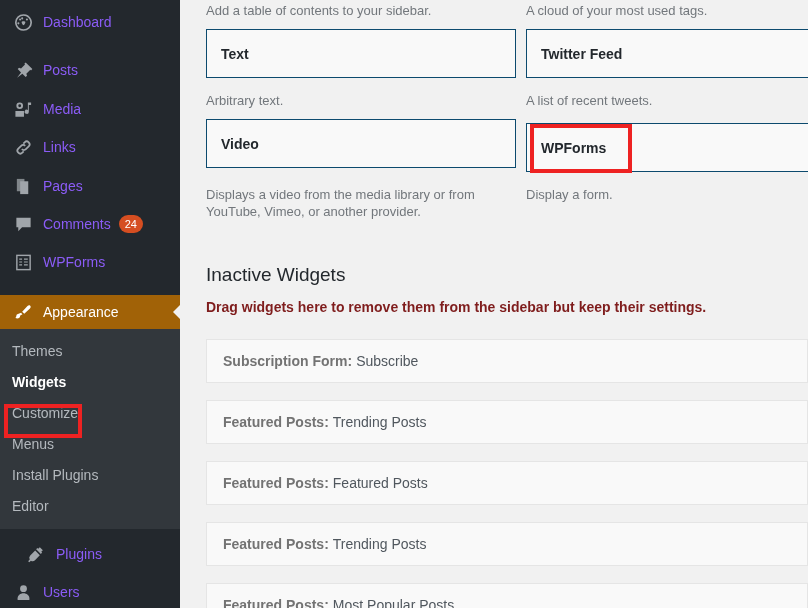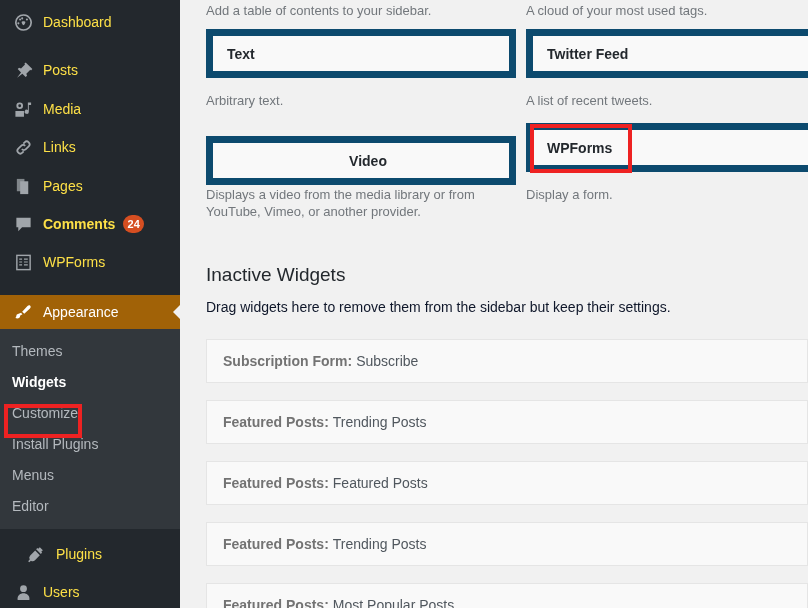--- a/index.html
+++ b/index.html
@@ -27,21 +27,21 @@
     cursor: pointer;
   }
   .menu-top .m-icon {
     width: 22px; height: 20px;
     margin-right: 9px;
     display: flex; align-items: center; justify-content: center;
     color: #a0a5aa;
     flex: 0 0 22px;
   }
   .menu-top .m-icon svg { display: block; }
-  .menu-top .m-label { color: #fde047; font-size: 14px; line-height: 1; white-space: nowrap; }
+  .menu-top .m-label { color: #8b5cf6; font-size: 14px; line-height: 1; white-space: nowrap; }
   .menu-top.current {
     background: #a16207;
     color: #fff;
   }
   .menu-top.current .m-label { color: #fff; font-weight: 400; }
   .menu-top.current .m-icon { color: #fff; }
   .menu-top.current .arrow {
     position: absolute; right: -1px; top: 50%;
     margin-top: -8px;
     width: 0; height: 0;
@@ -92,38 +92,38 @@
   .col-left  { position: absolute; left: 26px;  width: 310px; }
   .col-right { position: absolute; left: 346px; width: 310px; }
 
   .widget-desc {
     color: #72777c;
     font-size: 13px;
     line-height: 17px;
   }
   .widget-card {
     background: #f9f9f9;
-    border: 7px solid #0c4a6e;
+    border: 1px solid #0c4a6e;
     height: 49px;
     display: flex; align-items: center;
     padding-left: 14px;
     font-size: 14px;
     font-weight: bold;
     color: #23282d;
     cursor: move;
   }
 
   #inactive-title {
     position: absolute; left: 26px; top: 264px;
     font-size: 19px; font-weight: normal;
     color: #23282d;
   }
   #inactive-desc {
     position: absolute; left: 26px; top: 299px;
-    font-size: 14px; color: #0f172a;
+    font-size: 14px; color: #7f1d1d; font-weight: bold;
   }
   .inactive-row {
     position: absolute;
     left: 26px;
     width: 602px;
     height: 44px;
     background: #f9f9f9;
     border: 1px solid #e5e5e5;
     display: flex; align-items: center;
     padding-left: 16px;
@@ -180,21 +180,21 @@
     <div class="menu-top" style="position:absolute;top:169px;left:0;width:180px;">
       <span class="m-icon">
         <svg width="19" height="19" viewBox="0 0 20 20" fill="currentColor">
             <path d="M3 2h8v13H3z" opacity=".75"></path>
             <path d="M6.5 4.5H15V18H6.5z"></path>
           </svg>
       </span>
       <span class="m-label">Pages</span>
     </div>
 
-    <div class="menu-top" style="position:absolute;top:207px;left:0;width:144px;font-weight:bold;">
+    <div class="menu-top" style="position:absolute;top:207px;left:0;width:144px;">
       <span class="m-icon">
         <svg width="19" height="19" viewBox="0 0 20 20" fill="currentColor">
             <path d="M2.5 3h15v10h-9l-4 4v-4h-2z"></path>
           </svg>
       </span>
       <span class="m-label">Comments</span>
       <span class="badge">24</span>
     </div>
 
     <div class="menu-top" style="position:absolute;top:245px;left:0;width:180px;">
@@ -221,24 +221,24 @@
       <div class="sub-item">
         <span class="sub-label">Themes</span>
       </div>
       <div class="sub-item current">
         <span class="sub-label">Widgets</span>
       </div>
       <div class="sub-item">
         <span class="sub-label">Customize</span>
       </div>
       <div class="sub-item">
+        <span class="sub-label">Menus</span>
+      </div>
+      <div class="sub-item">
         <span class="sub-label">Install Plugins</span>
-      </div>
-      <div class="sub-item">
-        <span class="sub-label">Menus</span>
       </div>
       <div class="sub-item">
         <span class="sub-label">Editor</span>
       </div>
     </div>
 
     <div class="menu-top" style="position:absolute;top:537px;left:13px;width:180px;">
       <span class="m-icon">
         <svg width="19" height="19" viewBox="0 0 20 20" fill="currentColor">
             <path d="M13.5 2.3 11.8 4l-.9-.9-1.3 1.3 5 5L15.9 8l-.9-.9 1.7-1.7zM8.6 5.9 3.4 11a3.6 3.6 0 0 0-.5 4.3l-1.7 1.7 1.2 1.2 1.7-1.7a3.6 3.6 0 0 0 4.3-.5l5.1-5.2z"></path>
@@ -265,21 +265,21 @@
     </div>
 
     <div class="col-left widget-card" style="top:29px;">
       <span>Text</span>
     </div>
 
     <div class="col-left" style="top:92px;">
       <div class="widget-desc">Arbitrary text.</div>
     </div>
 
-    <div class="col-left widget-card" style="top:136px;justify-content:center;">
+    <div class="col-left widget-card" style="top:119px;">
       <span>Video</span>
     </div>
 
     <div class="col-left" style="top:186px;">
       <div class="widget-desc">Displays a video from the media library or from YouTube, Vimeo, or another provider.</div>
     </div>
 
     <div class="col-right" style="top:2px;">
       <div class="widget-desc">A cloud of your most used tags.</div>
     </div>

